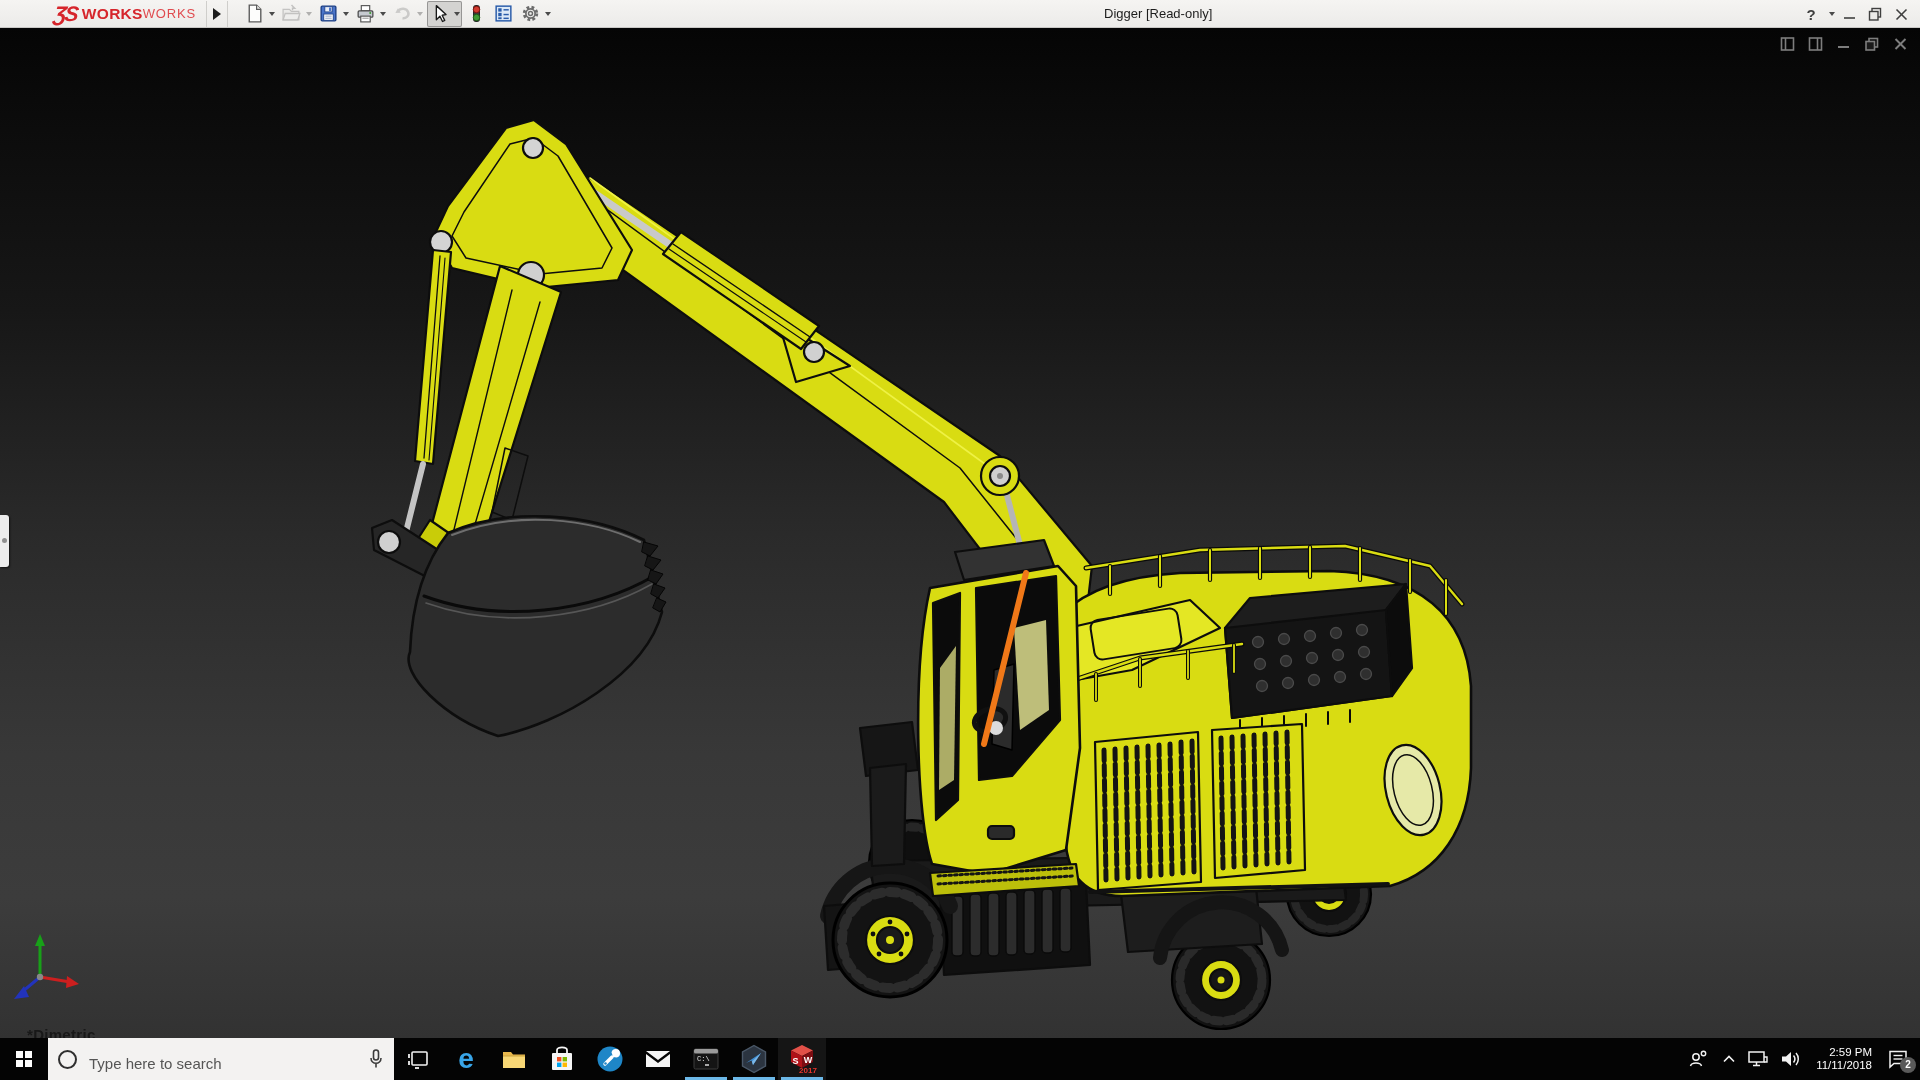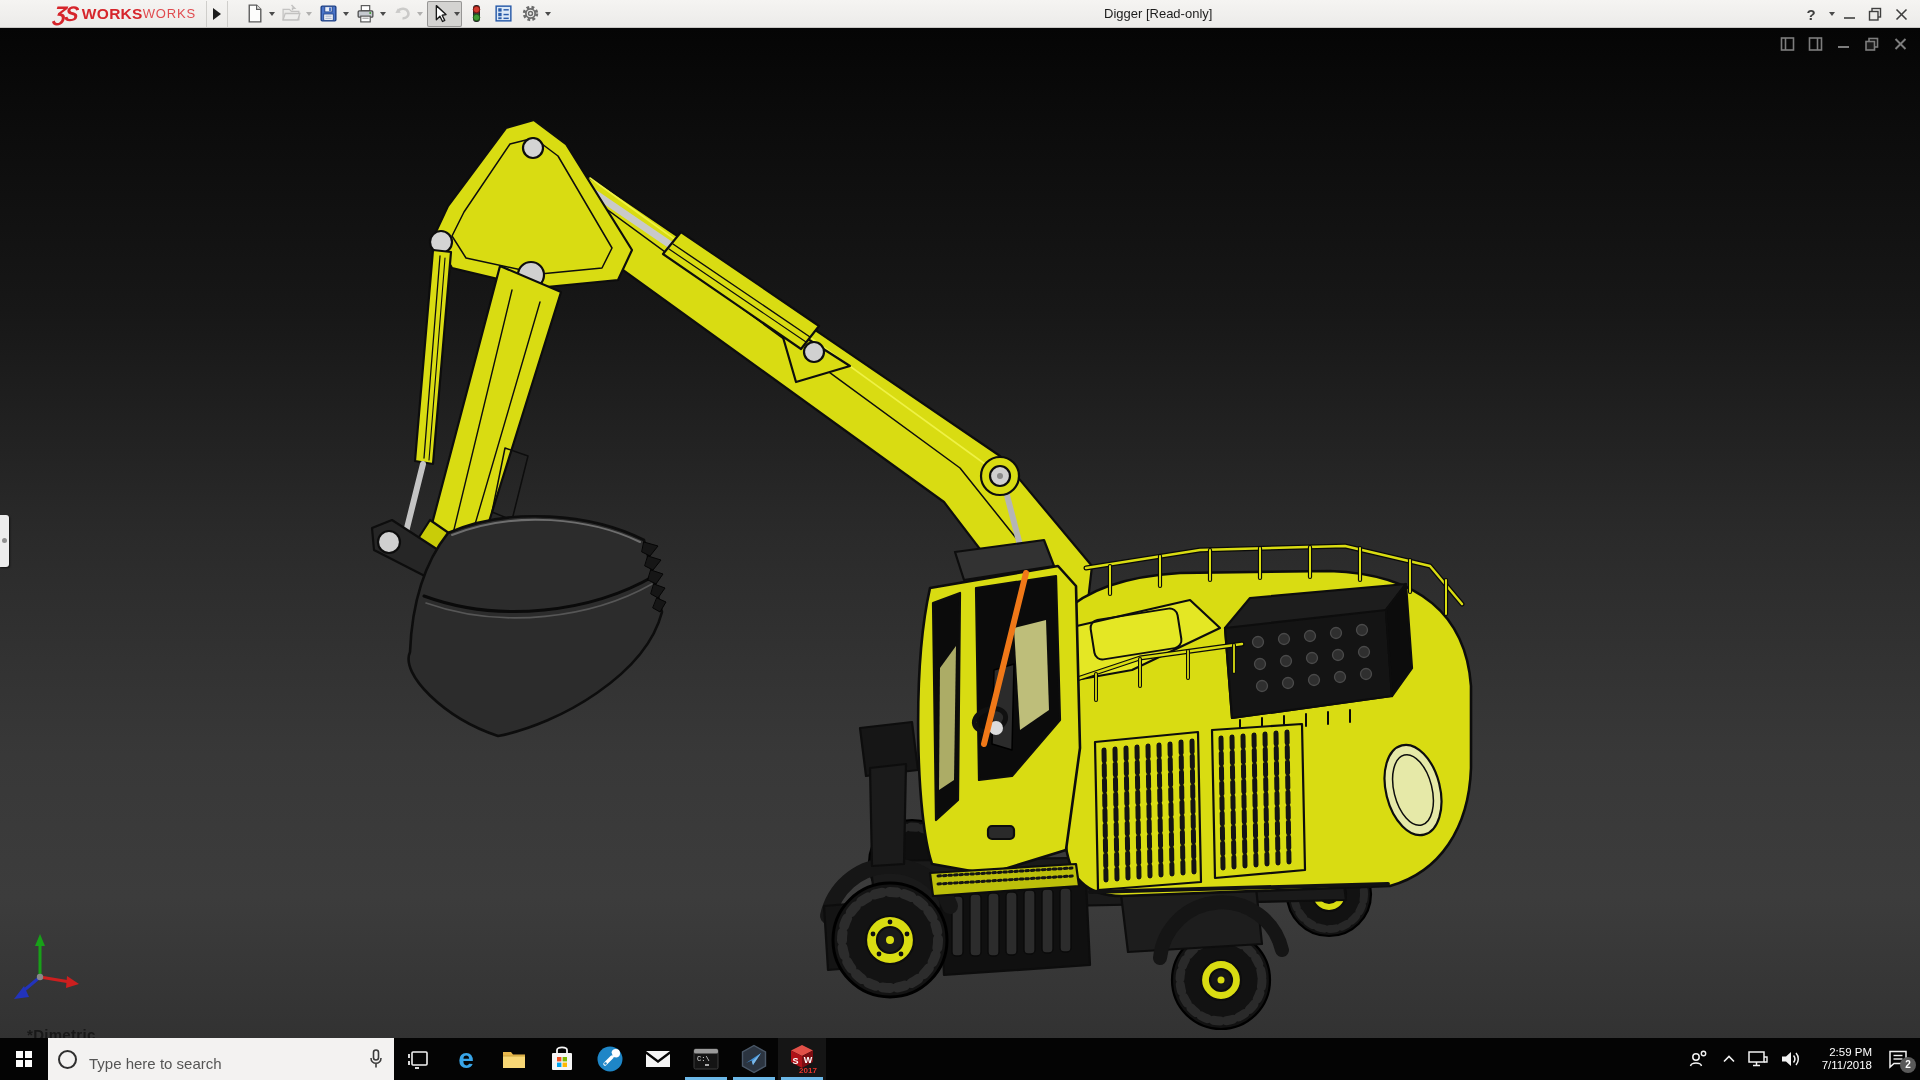--- a/index.html
+++ b/index.html
@@ -600,21 +600,21 @@
       </div>
       <div class="tray-ic" style="width:34px">
         <svg width="22" height="18" viewBox="0 0 22 18">
           <polygon points="2,6.5 6,6.5 11,2 11,16 6,11.5 2,11.5" fill="#f2f2f2"></polygon>
           <path d="M13.5,5.5 A5.5,5.5 0 0 1 13.5,12.5" fill="none" stroke="#f2f2f2" stroke-width="1.5"></path>
           <path d="M16,3 A9,9 0 0 1 16,15" fill="none" stroke="#f2f2f2" stroke-width="1.5"></path>
         </svg>
       </div>
       <div class="tray-clock">
         <div>2:59 PM</div>
-        <div>7/11/2018</div>
+        <div>11/11/2018</div>
       </div>
       <div class="tray-ic tray-action">
         <svg width="22" height="20" viewBox="0 0 22 20">
           <path d="M3,2.5 L19,2.5 L19,14.5 L7,14.5 L3,18 Z" fill="none" stroke="#f2f2f2" stroke-width="1.5"></path>
           <line x1="6.5" y1="6.5" x2="15.5" y2="6.5" stroke="#f2f2f2" stroke-width="1.4"></line>
           <line x1="6.5" y1="10" x2="15.5" y2="10" stroke="#f2f2f2" stroke-width="1.4"></line>
         </svg>
         <span class="ac-badge">2</span>
       </div>
     </div>

